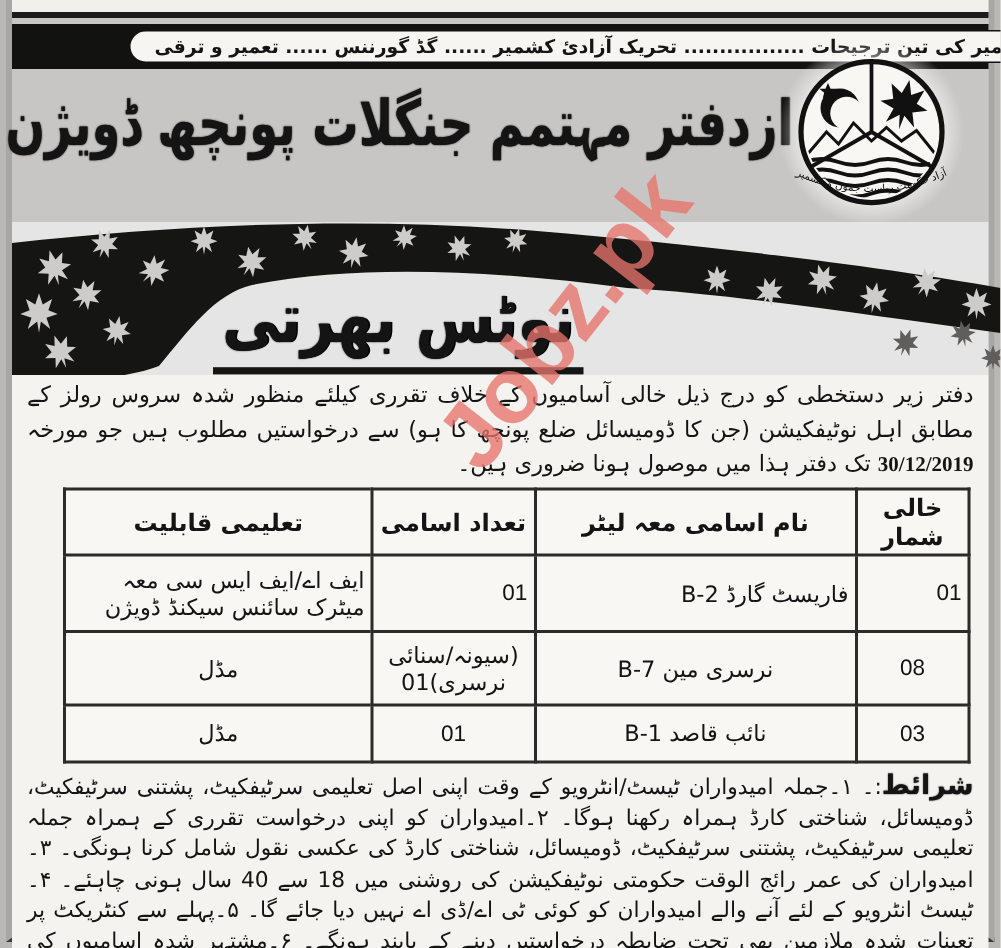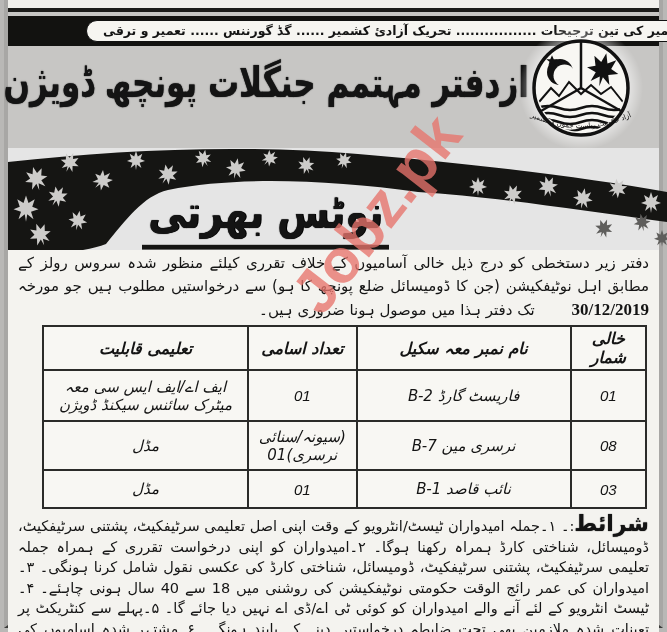--- a/index.html
+++ b/index.html
@@ -24,37 +24,37 @@
   .emblem{position:absolute;top:-22px;right:14px;width:128px;height:128px;z-index:2;}
   
   .wave-zone{position:relative;height:102px;background:#e5e5e5;}
   .wave-zone svg.band{position:absolute;inset:0;}
   .notice-heading{position:absolute;right:270px;top:38px;direction:rtl;font-size:38px;font-weight:bold;
        transform:scaleY(1.2);transform-origin:top;border-bottom:4px solid #151513;padding:0 6px 5px 6px;
        text-shadow:0 0 1px #000, 1px 0 0 #000;}
   
   .body-area{position:relative;background:#f4f3ef;padding:2px 10px 0 10px;}
   .intro{direction:rtl;text-align:justify;font-size:15px;line-height:23px;font-weight:500;margin:0;}
-  .intro .date{font-weight:bold;font-size:17px;font-family:"Liberation Serif",serif;margin-left:32px;}
+  .intro .date{font-weight:bold;font-size:14px;font-family:"Liberation Serif",serif;}
   
   table.jobs{border-collapse:collapse;margin:3px 2px 0 24px;width:calc(100% - 26px);direction:rtl;
        background:#f8f7f3;}
-  table.jobs th,table.jobs td{border:2px solid #2b2b29;font-size:15px;padding:2px 4px;text-align:center;font-style:italic;}
+  table.jobs th,table.jobs td{border:2px solid #2b2b29;font-size:15px;padding:2px 4px;text-align:center;}
   table.jobs th{font-size:16px;font-weight:bold;height:36px;}
   .col-serial{width:12.5%;}
   .col-name{width:35.5%;}
   .col-count{width:18%;}
   .col-qual{width:34%;}
-  tr.r1 td{height:45px;}
+  tr.r1 td{height:45px;text-align:right;}
   tr.r2 td{height:43px;}
   tr.r3 td{height:32px;}
   td.latin, .latin{font-family:"Liberation Sans",sans-serif;margin-left:18px;}
   
   .conditions{direction:rtl;text-align:justify;font-size:14.5px;line-height:20.5px;margin:5px 0 0 0;}
-  .cond-label{font-size:22px;font-weight:bold;letter-spacing:2px;text-shadow:0 0 1px #000;margin-top:12px;}
+  .cond-label{font-size:18px;font-weight:bold;letter-spacing:2px;text-shadow:0 0 1px #000;margin-top:12px;}
   
   .watermark{position:absolute;left:208px;top:178px;width:320px;text-align:center;z-index:5;
        transform:rotate(-52deg);font-size:62px;font-weight:bold;font-family:"Liberation Sans",sans-serif;
        color:rgba(231,115,108,.78);pointer-events:none;}
 </style>
 </head>
 <body>
 
 <div class="ad">
 
@@ -156,21 +156,21 @@
     <table class="jobs">
       <colgroup>
         <col class="col-serial">
           <col class="col-name">
           <col class="col-count">
           <col class="col-qual">
       </colgroup>
       <tbody>
           <tr>
         <th>خالی شمار</th>
-        <th>نام نمبر معہ سکیل</th>
+        <th>نام اسامی معہ لیٹر</th>
         <th>تعداد اسامی</th>
         <th>تعلیمی قابلیت</th>
       </tr>
       <tr class="r1">
         <td class="latin">01</td>
         <td>فاریسٹ گارڈ B-2</td>
         <td class="latin">01</td>
         <td>ایف اے/ایف ایس سی معہ میٹرک سائنس سیکنڈ ڈویژن</td>
       </tr>
       <tr class="r2">

